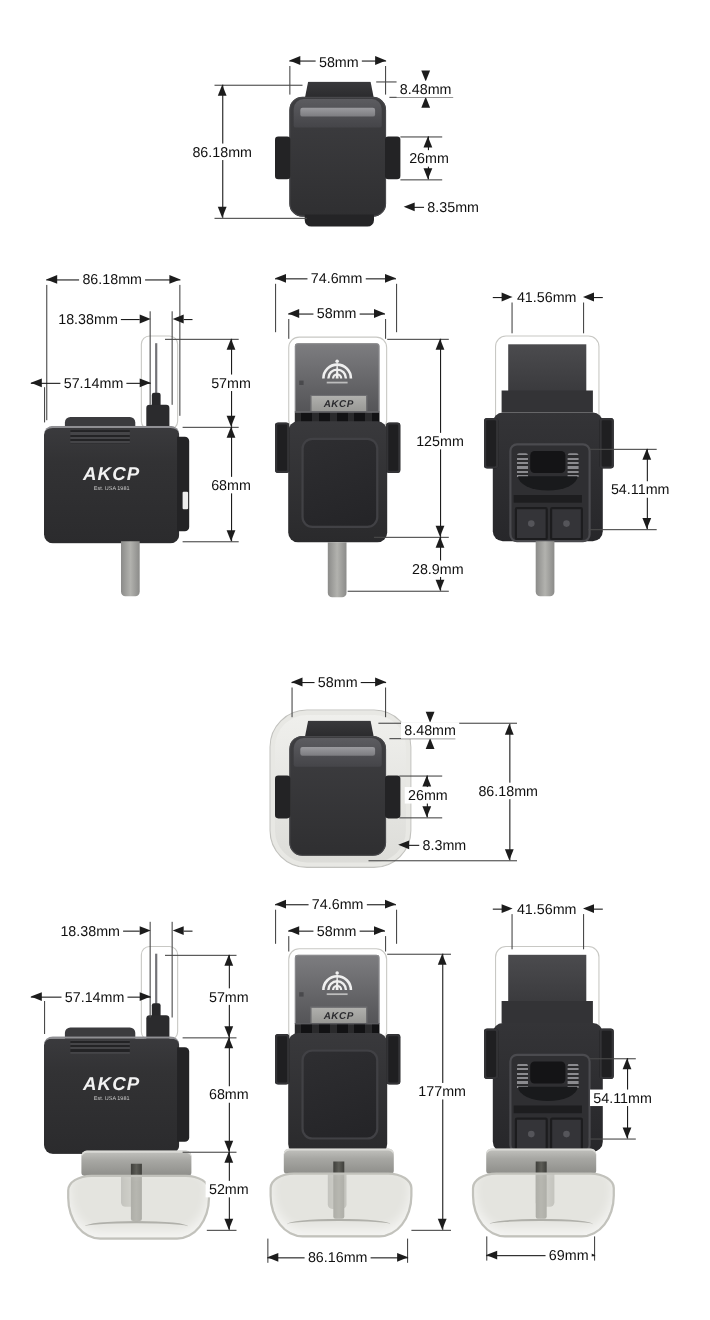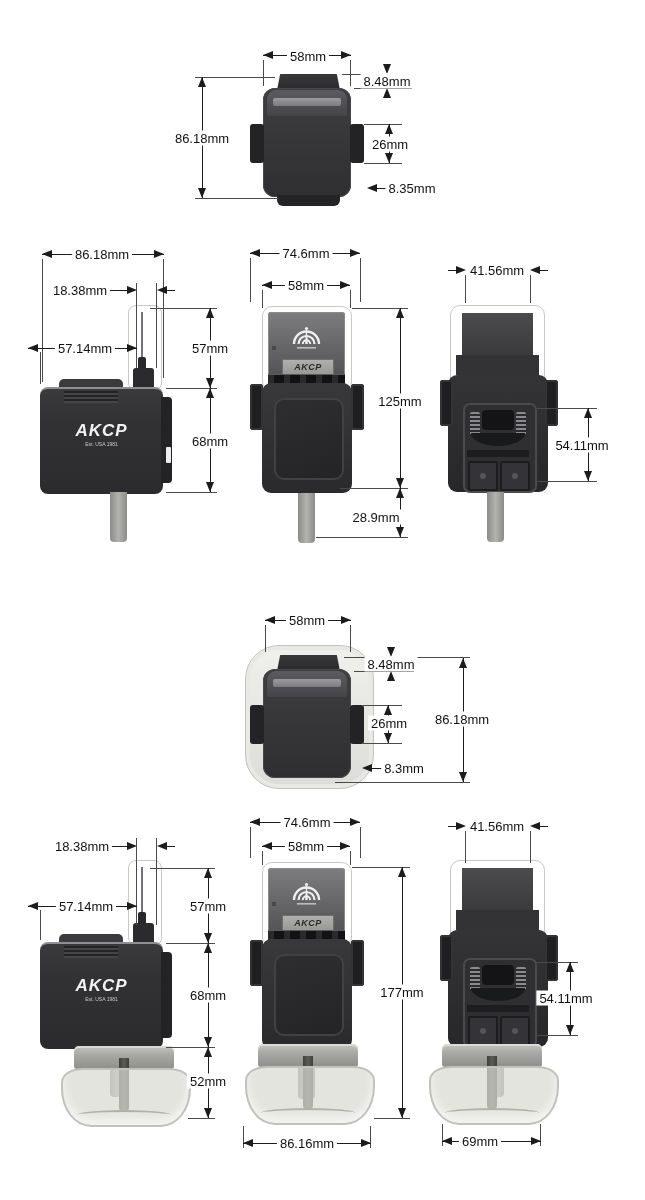--- a/index.html
+++ b/index.html
@@ -226,21 +226,21 @@
     <div class="ln" style="left:400px;top:308px;width:1px;height:180px"></div>
     <div class="au" style="left:396px;top:308px"></div>
       <div class="ad" style="left:396px;top:478px"></div>
     <div class="dim" style="left:400px;top:401px">125mm</div>
   </div>
   <div>
     <div class="ex" style="left:316px;top:537px;width:92px;height:1px"></div>
     <div class="ln" style="left:400px;top:488px;width:1px;height:49px"></div>
     <div class="au" style="left:396px;top:488px"></div>
       <div class="ad" style="left:396px;top:527px"></div>
-    <div class="dim" style="left:376px;top:517px">28.9mm</div>
+    <div class="dim" style="left:398px;top:517px">28.9mm</div>
   </div>
 
   <div class="g rv" style="left:440px;top:305px">
     <div class="outline"></div>
     <div class="ptop"></div>
     <div class="pbot"></div>
     <div class="clamp"></div>
     <div class="latl"></div>
     <div class="latr"></div>
     <div class="batt">
@@ -484,16 +484,16 @@
     <div class="au" style="left:566px;top:962px"></div>
       <div class="ad" style="left:566px;top:1025px"></div>
     <div class="dim" style="left:566px;top:998px">54.11mm</div>
   </div>
   <div>
     <div class="ex" style="left:442px;top:1124px;width:1px;height:22px"></div>
     <div class="ex" style="left:540px;top:1124px;width:1px;height:22px"></div>
     <div class="ln" style="left:442px;top:1141px;width:99px;height:1px"></div>
     <div class="al" style="left:442px;top:1137px"></div>
       <div class="ar" style="left:531px;top:1137px"></div>
-    <div class="dim" style="left:480px;top:1141px">69mm</div>
+    <div class="dim" style="left:517px;top:1141px">69mm</div>
   </div>
 
 </div>
 
 </body></html>

